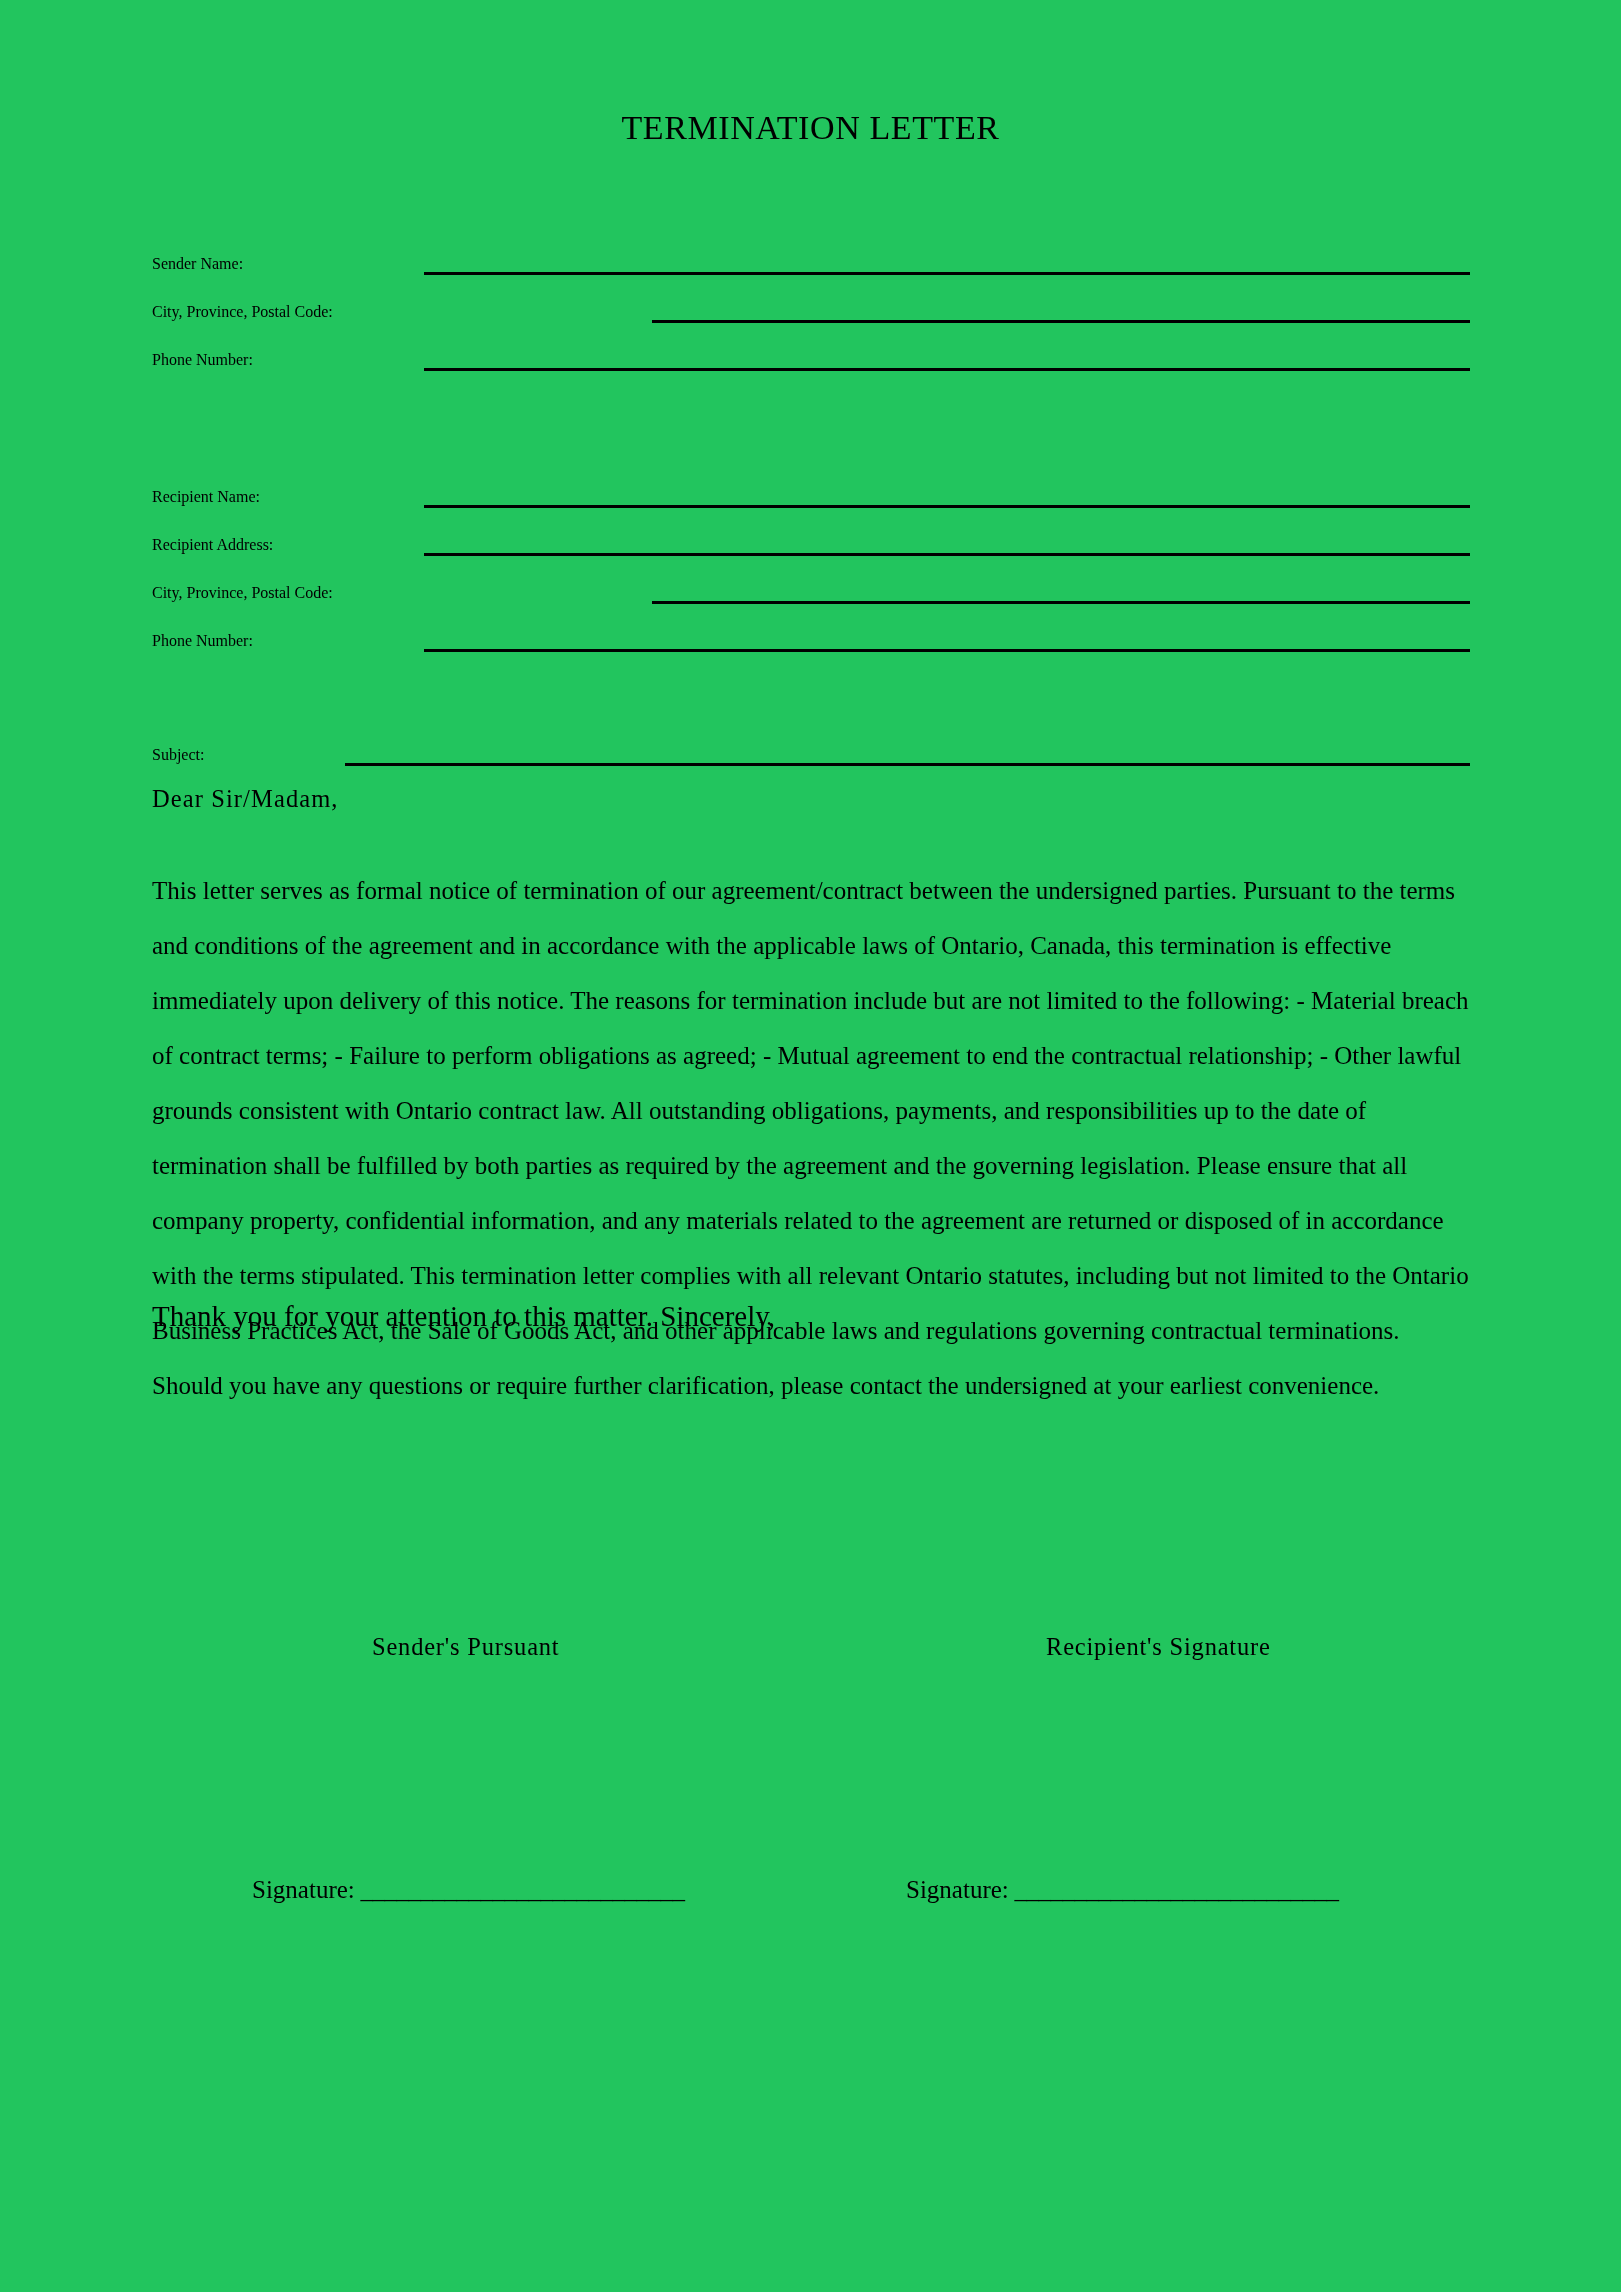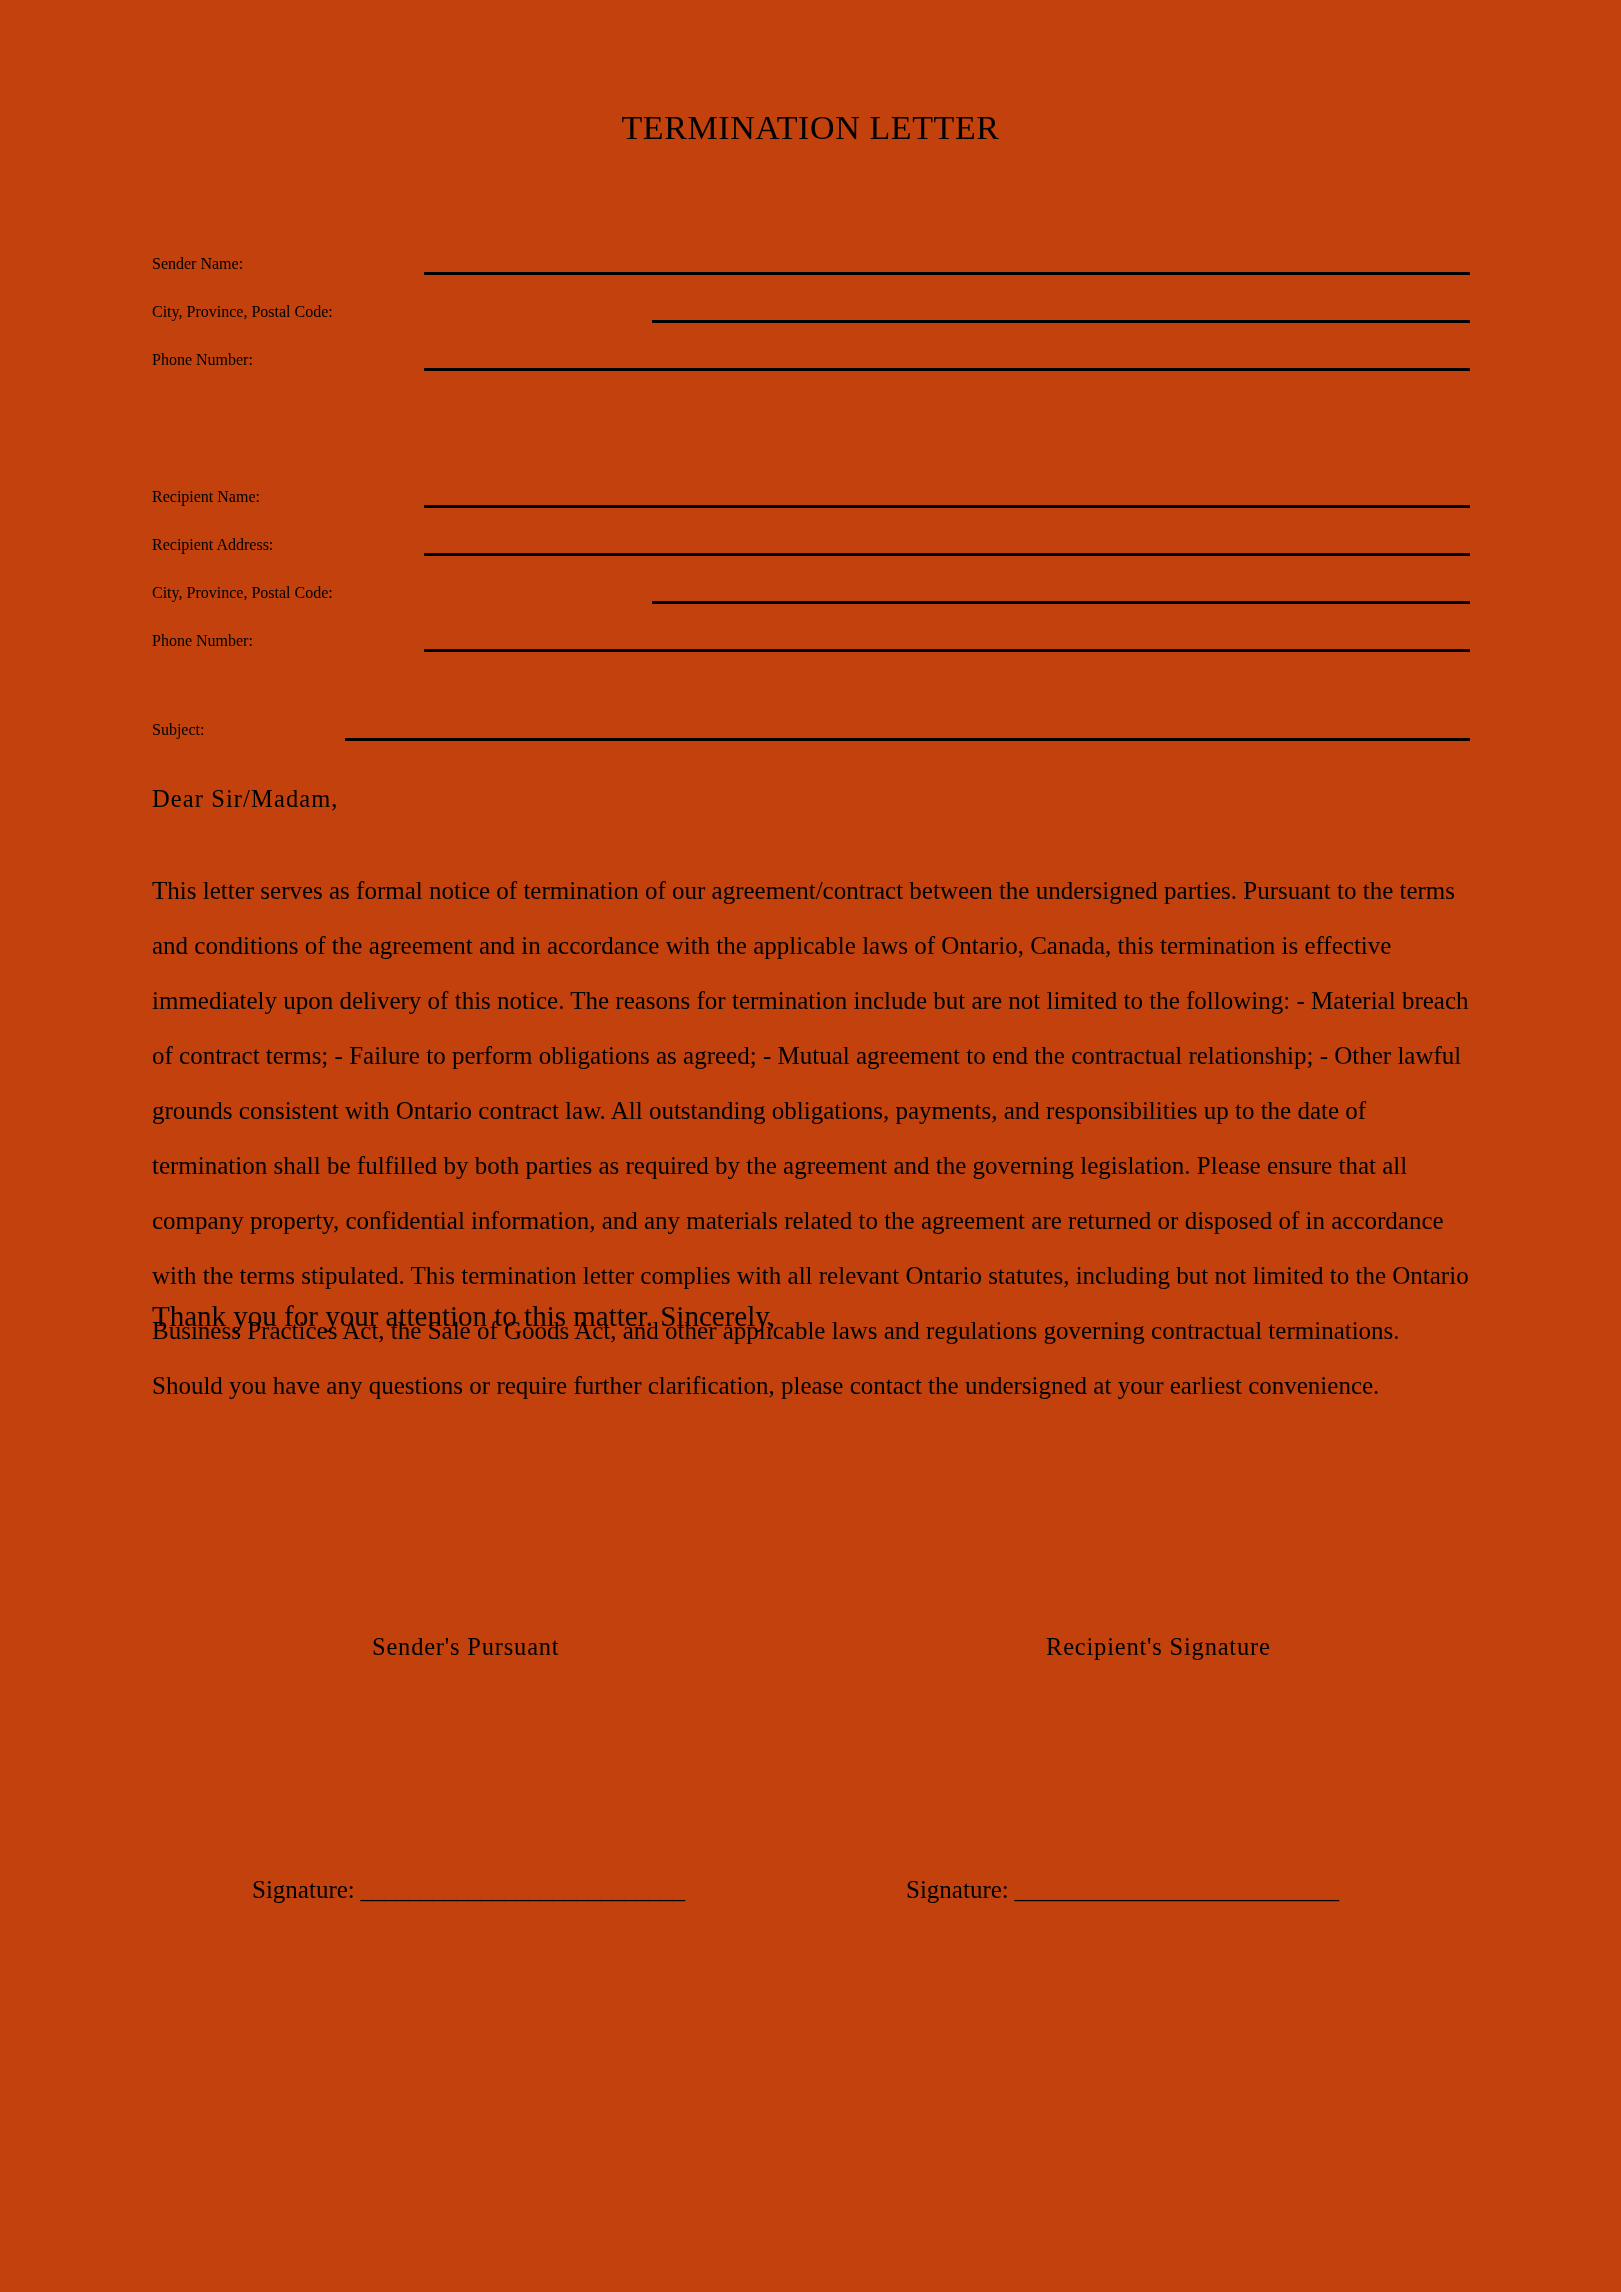--- a/index.html
+++ b/index.html
@@ -12,21 +12,21 @@
     height: 2293px;
     font-family: "Liberation Serif", "DejaVu Serif", serif;
     color: #000000;
     position: relative;
     overflow: hidden;
   }
 
   .page {
     position: absolute;
     inset: 0;
-    background: #c2410c;
+    background: #22c55e;
     padding: 0;
   }
 
   
   .doc-title {
     position: absolute;
     top: 111px;
     left: 0;
     width: 1621px;
     text-align: center;
@@ -64,21 +64,21 @@
     height: 0;
     border-bottom: 3.9px solid #000000;
   }
   .rule-std  { left: 272px; }
   .rule-wide { left: 500px; }
 
   
   #subject-block {
     position: absolute;
     left: 152px;
-    top: 699px;
+    top: 724px;
     width: 1318px;
     height: 47px;
   }
   #subject-block .field-label { bottom: 7.8px; }
   #subject-block .field-rule { left: 193px; bottom: 4.9px; }
 
   
   .greeting {
     position: absolute;
     left: 152px;

